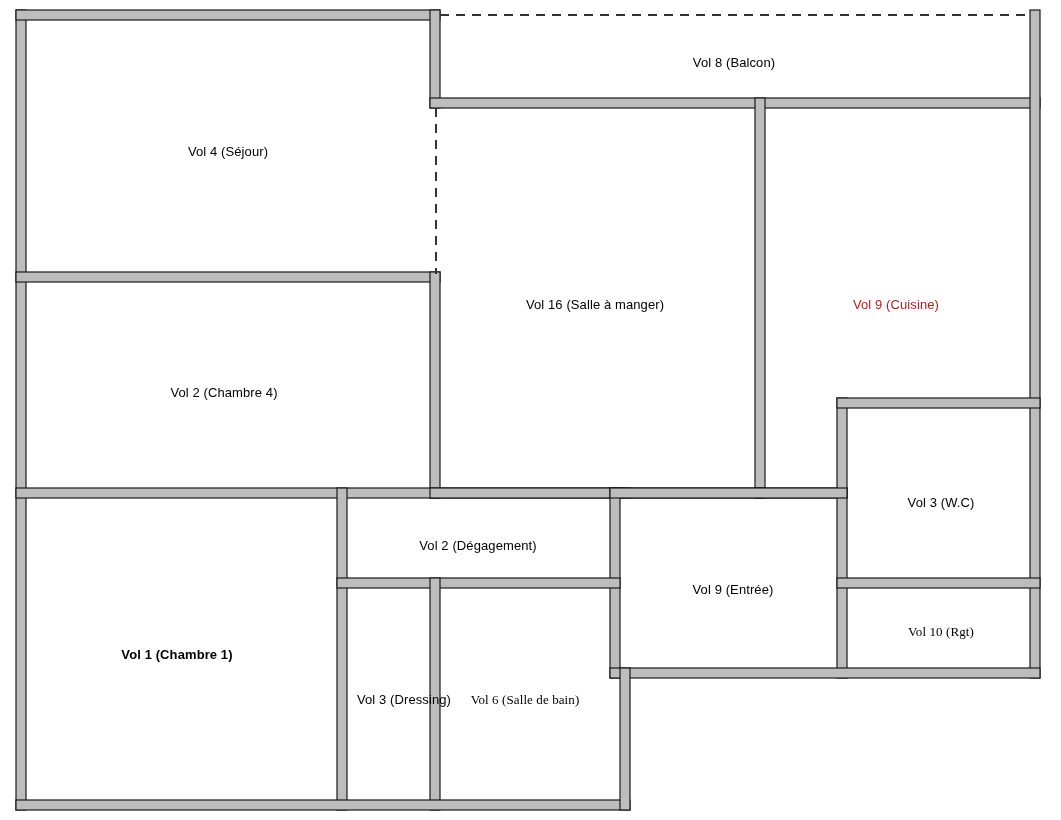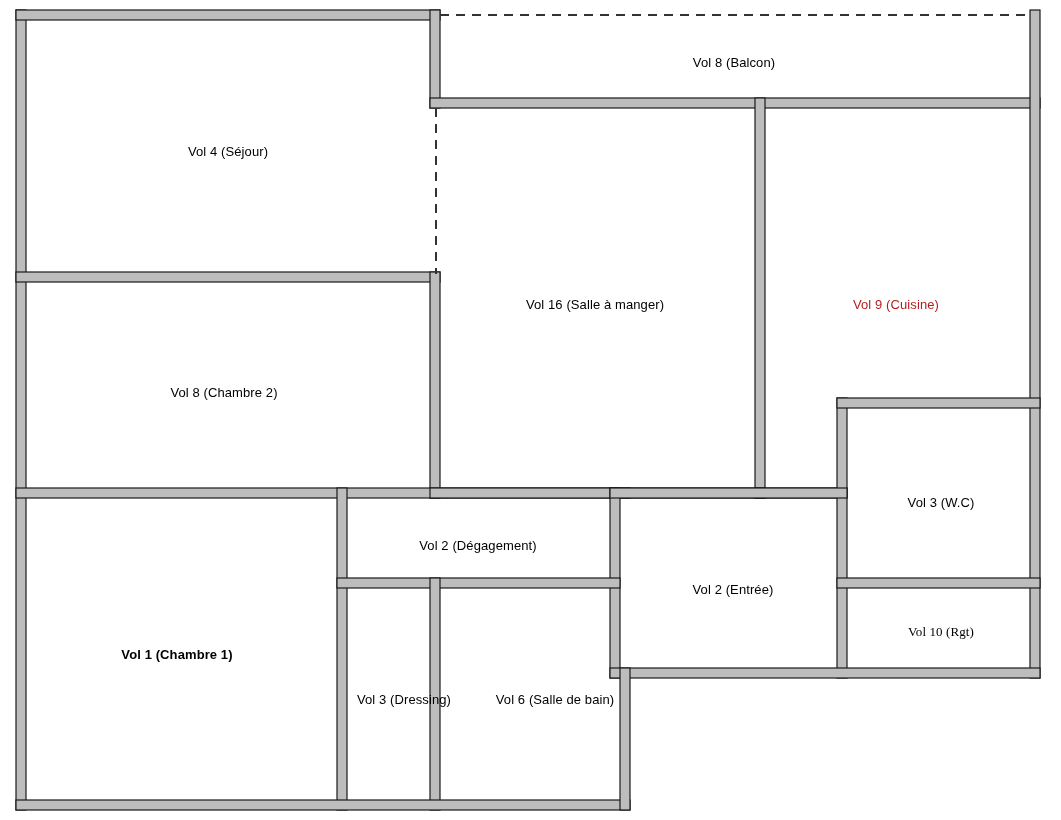--- a/index.html
+++ b/index.html
@@ -81,26 +81,26 @@
         <rect x="620" y="668" width="10" height="142" class="wall" fill="#bdbdbd" stroke="#1a1a1a"></rect>
       </g>
     <g id="dashed-group">
         <line x1="440" y1="15" x2="1032" y2="15" class="dashed-line" stroke="#333333"></line>
         <line x1="436" y1="108" x2="436" y2="274" class="dashed-line" stroke="#333333"></line>
       </g>
   </svg>
 
   <div id="labels-layer">
       <div class="room-label" style="left: 177px; top: 654px; color: rgb(0, 0, 0); font-weight: bold;">Vol 1 (Chambre 1)</div>
-      <div class="room-label" style="left: 224px; top: 392px; color: rgb(0, 0, 0);">Vol 8 (Chambre 2)</div>
+      <div class="room-label" style="left: 224px; top: 392px; color: rgb(0, 0, 0);">Vol 2 (Chambre 4)</div>
       <div class="room-label" style="left: 388px; top: 699px; color: rgb(0, 0, 0); margin-left: 16px;">Vol 3 (Dressing)</div>
       <div class="room-label" style="left: 228px; top: 151px; color: rgb(0, 0, 0);">Vol 4 (Séjour)</div>
       <div class="room-label" style="left: 478px; top: 545px; color: rgb(0, 0, 0);">Vol 2 (Dégagement)</div>
-      <div class="room-label" style="left: 555px; top: 699px; color: rgb(0, 0, 0);">Vol 6 (Salle de bain)</div>
-      <div class="room-label" style="left: 733px; top: 589px; color: rgb(0, 0, 0);">Vol 2 (Entrée)</div>
+      <div class="room-label" style="left: 525px; top: 699px; color: rgb(0, 0, 0); font-family: Liberation Serif, serif;">Vol 6 (Salle de bain)</div>
+      <div class="room-label" style="left: 733px; top: 589px; color: rgb(0, 0, 0);">Vol 9 (Entrée)</div>
       <div class="room-label" style="left: 734px; top: 62px; color: rgb(0, 0, 0); text-align: center;">Vol 8 (Balcon)</div>
       <div class="room-label" style="left: 896px; top: 304px; color: #b91c1c;">Vol 9 (Cuisine)</div>
       <div class="room-label" style="left: 941px; top: 631px; color: rgb(0, 0, 0); font-family: Liberation Serif, serif;">Vol 10 (Rgt)</div>
       <div class="room-label" style="left: 941px; top: 502px; color: rgb(0, 0, 0);">Vol 3 (W.C)</div>
       <div class="room-label" style="left: 595px; top: 304px; color: rgb(0, 0, 0);">Vol 16 (Salle à manger)</div>
     </div>
 
 </div>
 
 </body></html>

